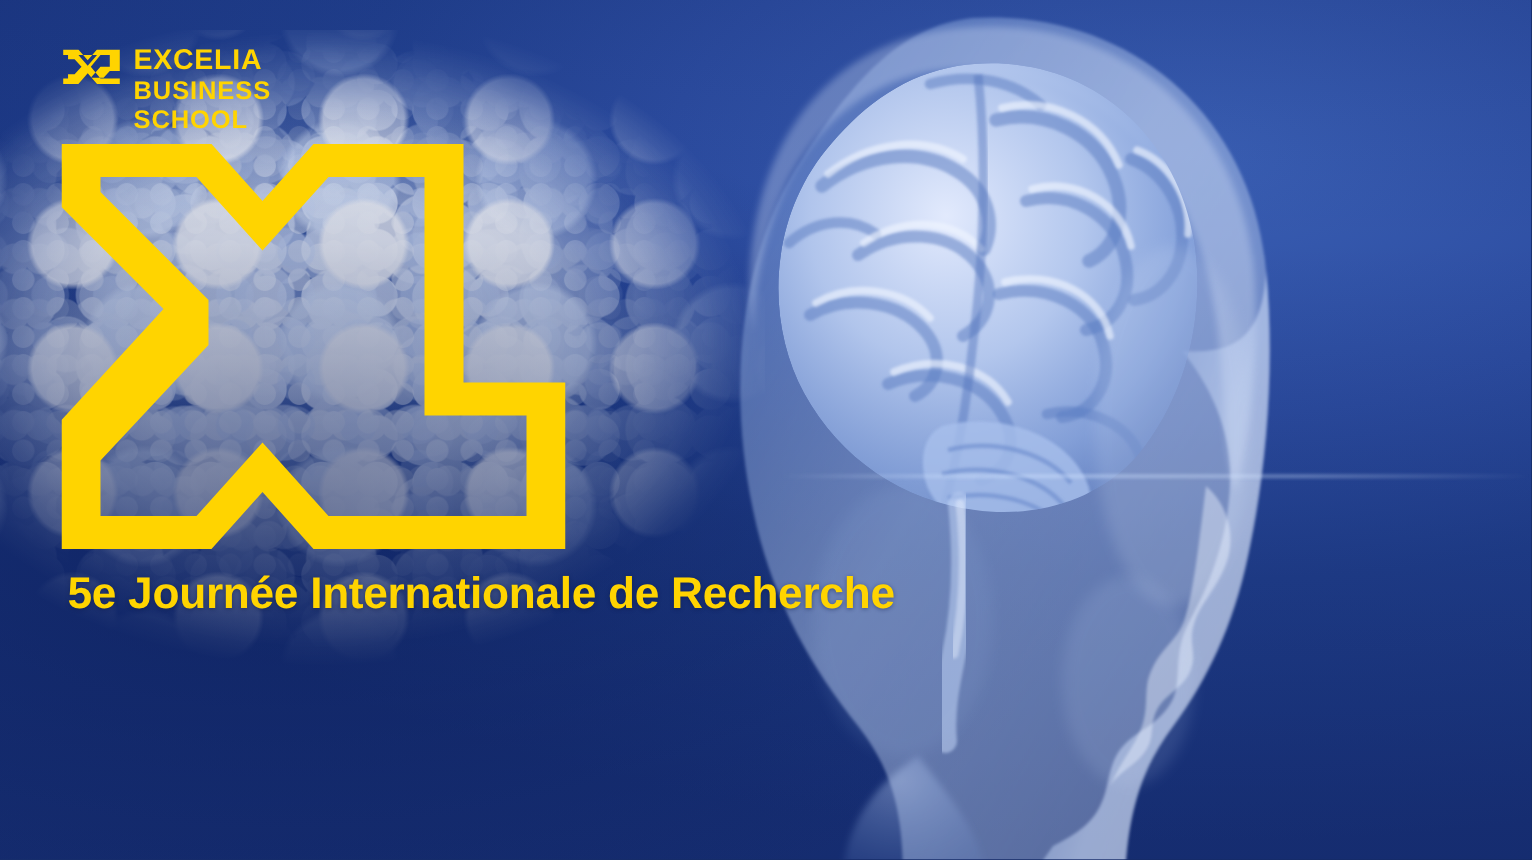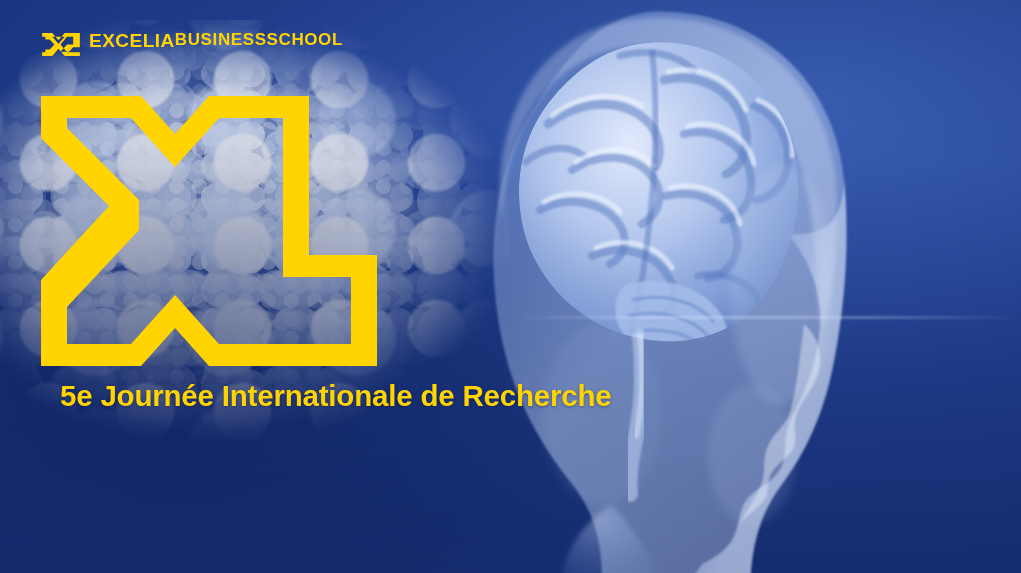--- a/index.html
+++ b/index.html
@@ -117,21 +117,21 @@
   
   .logo {
     position: absolute;
     left: 42px;
     top: 30px;
     display: flex;
     align-items: flex-start;
     gap: 9px;
   }
   .logo-mark { width: 38px; height: 23px; display: block; flex: none; margin-top: 3px; }
-  .logo-text { display: flex; flex-direction: row; }
+  .logo-text { display: flex; flex-direction: column; }
   .logo-line1 {
     color: #FFD400;
     font-size: 19px;
     font-weight: bold;
     letter-spacing: 0.5px;
     line-height: 21px;
     white-space: nowrap;
   }
   .logo-line2, .logo-line3 {
     color: #FFD400;
@@ -158,21 +158,21 @@
     left: 45px;
     top: 374px;
     width: 700px;
     color: #FFD400;
     font-size: 29.5px;
     font-weight: bold;
     line-height: 44px;
     letter-spacing: -0.2px;
     text-shadow: 0 1px 3px rgba(8,22,70,0.45);
   }
-  .title-line { display: block; white-space: nowrap; margin-left: 15px; }
+  .title-line { display: block; white-space: nowrap; }
 
   .subtitle {
     position: absolute;
     left: 45px;
     top: 471px;
     width: 700px;
     color: #F2D52A;
     font-size: 23.5px;
     font-weight: 300;
     line-height: 37px;

